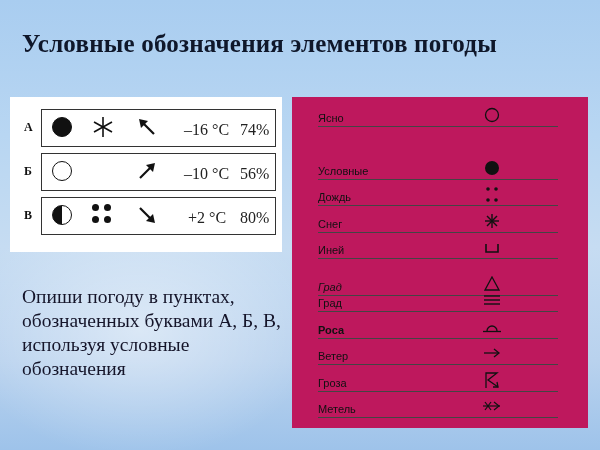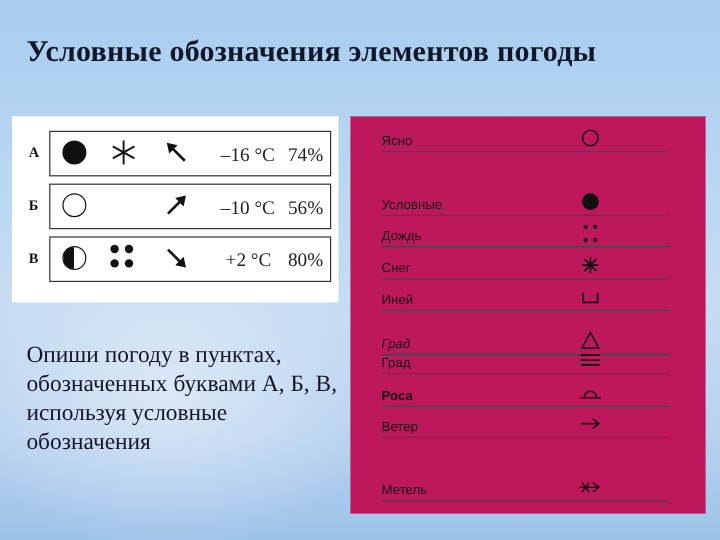--- a/index.html
+++ b/index.html
@@ -165,20 +165,31 @@
     <span class="legend-label">Ветер</span>
     <span class="legend-sym">
         <svg width="18" height="12">
           <g stroke="#111" stroke-width="1.3" fill="none">
             <line x1="1" y1="6" x2="16" y2="6"></line>
             <polyline points="11,2 16,6 11,10"></polyline>
           </g>
         </svg>
       </span>
   </div>
+  <div class="legend-row" style="top:267px;">
+    <span class="legend-label">Гроза</span>
+    <span class="legend-sym">
+        <svg width="16" height="18">
+          <g stroke="#111" stroke-width="1.3" fill="none">
+            <polyline points="2,17 2,2 13,2 4,9 14,16"></polyline>
+            <polyline points="9,16 14,16 13,11"></polyline>
+          </g>
+        </svg>
+      </span>
+  </div>
   <div class="legend-row" style="top:293.5px;">
     <span class="legend-label">Метель</span>
     <span class="legend-sym">
         <svg width="20" height="14">
           <g stroke="#111" stroke-width="1.2" fill="none">
             <line x1="1" y1="7" x2="18" y2="7"></line>
             <line x1="3" y1="3" x2="9" y2="11"></line>
             <line x1="3" y1="11" x2="9" y2="3"></line>
             <polyline points="12,3 17,7 12,11"></polyline>
           </g>

